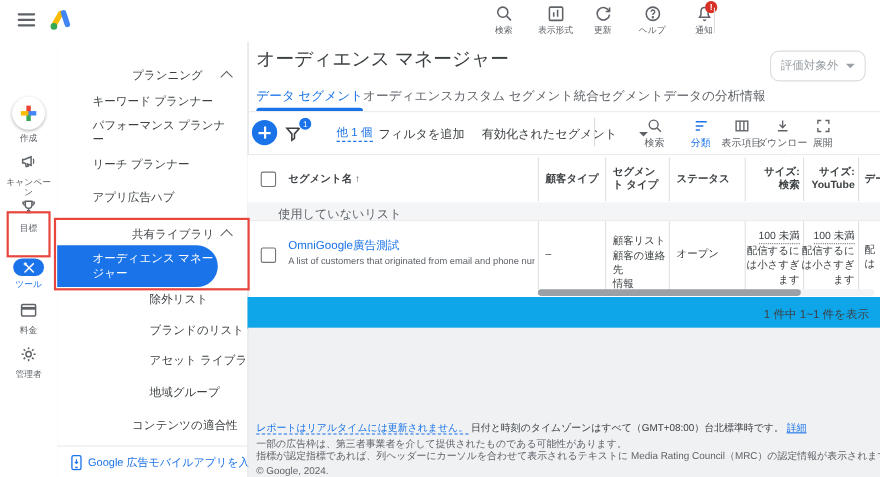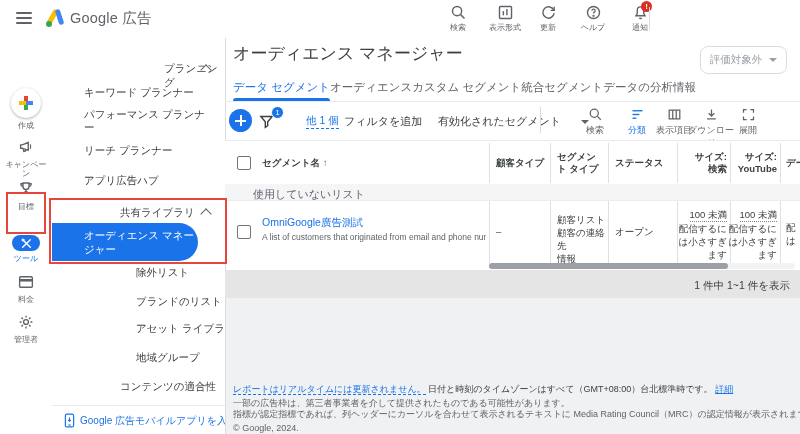--- a/index.html
+++ b/index.html
@@ -89,21 +89,21 @@
   .group-row{left:225px;top:184px;width:575px;height:16px;background:#f4f5f6;}
   .group-row .txt{position:absolute;left:28px;top:3px;font-size:11px;color:#5f6368;}
   .data-row{left:225px;top:200px;width:575px;height:62px;background:#fff;border-top:1px solid #ececec;}
   .cell{font-size:9.5px;color:#3c4043;line-height:13px;}
   .row-name{color:#1a73e8;font-size:10.5px;cursor:pointer;}
   .row-desc{color:#5f6368;font-size:8.5px;white-space:nowrap;overflow:hidden;width:224px;}
   .size-block{text-align:right;}
   .size-val{display:inline-block;border-bottom:1px dotted #80868b;}
   .hscroll-track{left:489px;top:263px;width:306px;height:6px;background:#f1f3f4;border-radius:3px;}
   .hscroll-thumb{left:489px;top:263px;width:239px;height:6px;background:#9aa0a6;border-radius:3px;cursor:pointer;}
-  .pager{left:225px;top:270px;width:575px;height:28px;background:#e5e5e5;border-bottom:1px solid #dadce0;}
+  .pager{left:225px;top:270px;width:575px;height:28px;background:#0ea5e9;border-bottom:1px solid #dadce0;}
   .pager .txt{position:absolute;right:10px;top:9px;font-size:10.5px;color:#3c4043;}
   .grey-area{left:226px;top:298px;width:574px;height:136px;background:#eff1f3;}
   
   .f-line{left:233px;white-space:nowrap;font-size:9px;color:#5f6368;}
   .f-dark{color:#3c4043;}
   .f-link{color:#1a73e8;cursor:pointer;}
   .f-link.dashed{border-bottom:1px dashed #1a73e8;}
   .f-link.solid{text-decoration:underline;}
 </style>
 </head>
@@ -115,21 +115,20 @@
     <div class="abs hamburger" style="left:16px;top:12px;">
       <span></span>
         <span></span>
         <span></span>
     </div>
     <div class="abs logo">
       <i class="bar y"></i>
         <i class="bar b"></i>
         <i class="dot"></i>
     </div>
-    <div class="abs brand">Google 広告</div>
 
     <div class="abs top-action" style="left:435px;">
       <svg width="17" height="17" viewBox="0 0 24 24" fill="none" stroke="#5f6368" stroke-width="2">
         <circle cx="10" cy="10" r="6.5"></circle>
           <line x1="15" y1="15" x2="20.5" y2="20.5"></line>
       </svg>
       <div class="lbl">検索</div>
     </div>
     <div class="abs top-action" style="left:482px;">
       <svg width="17" height="17" viewBox="0 0 24 24" fill="none" stroke="#5f6368" stroke-width="2">
@@ -214,21 +213,21 @@
       <svg width="18" height="18" viewBox="0 0 24 24" fill="none" stroke="#5f6368" stroke-width="1.8">
         <circle cx="12" cy="12" r="3.2"></circle>
         <path d="M12 3.5v2.6M12 17.9v2.6M3.5 12h2.6M17.9 12h2.6M6 6l1.9 1.9M16.1 16.1 18 18M18 6l-1.9 1.9M7.9 16.1 6 18"></path>
       </svg>
       <div class="lbl">管理者</div>
     </div>
   </div>
   <div class="abs rail-divider"></div>
 
   <div class="abs sidebar">
-    <div class="abs nav-header" style="top:26px;margin-left:44px;">プランニング</div>
+    <div class="abs nav-header" style="top:26px;">プランニング</div>
     <div class="abs chevron-up" style="top:30px;left:150px;"></div>
 
     <div class="abs nav-item" style="top:50px;left:32px;">キーワード プランナー</div>
     <div class="abs nav-item" style="top:72px;left:32px;">パフォーマンス プランナー</div>
     <div class="abs nav-item" style="top:108px;left:32px;">リーチ プランナー</div>
     <div class="abs nav-item" style="top:138px;left:32px;">アプリ広告ハブ</div>
 
     <div class="abs nav-header" style="top:170px;">共有ライブラリ</div>
     <div class="abs chevron-up" style="top:174px;left:150px;"></div>
   </div>

